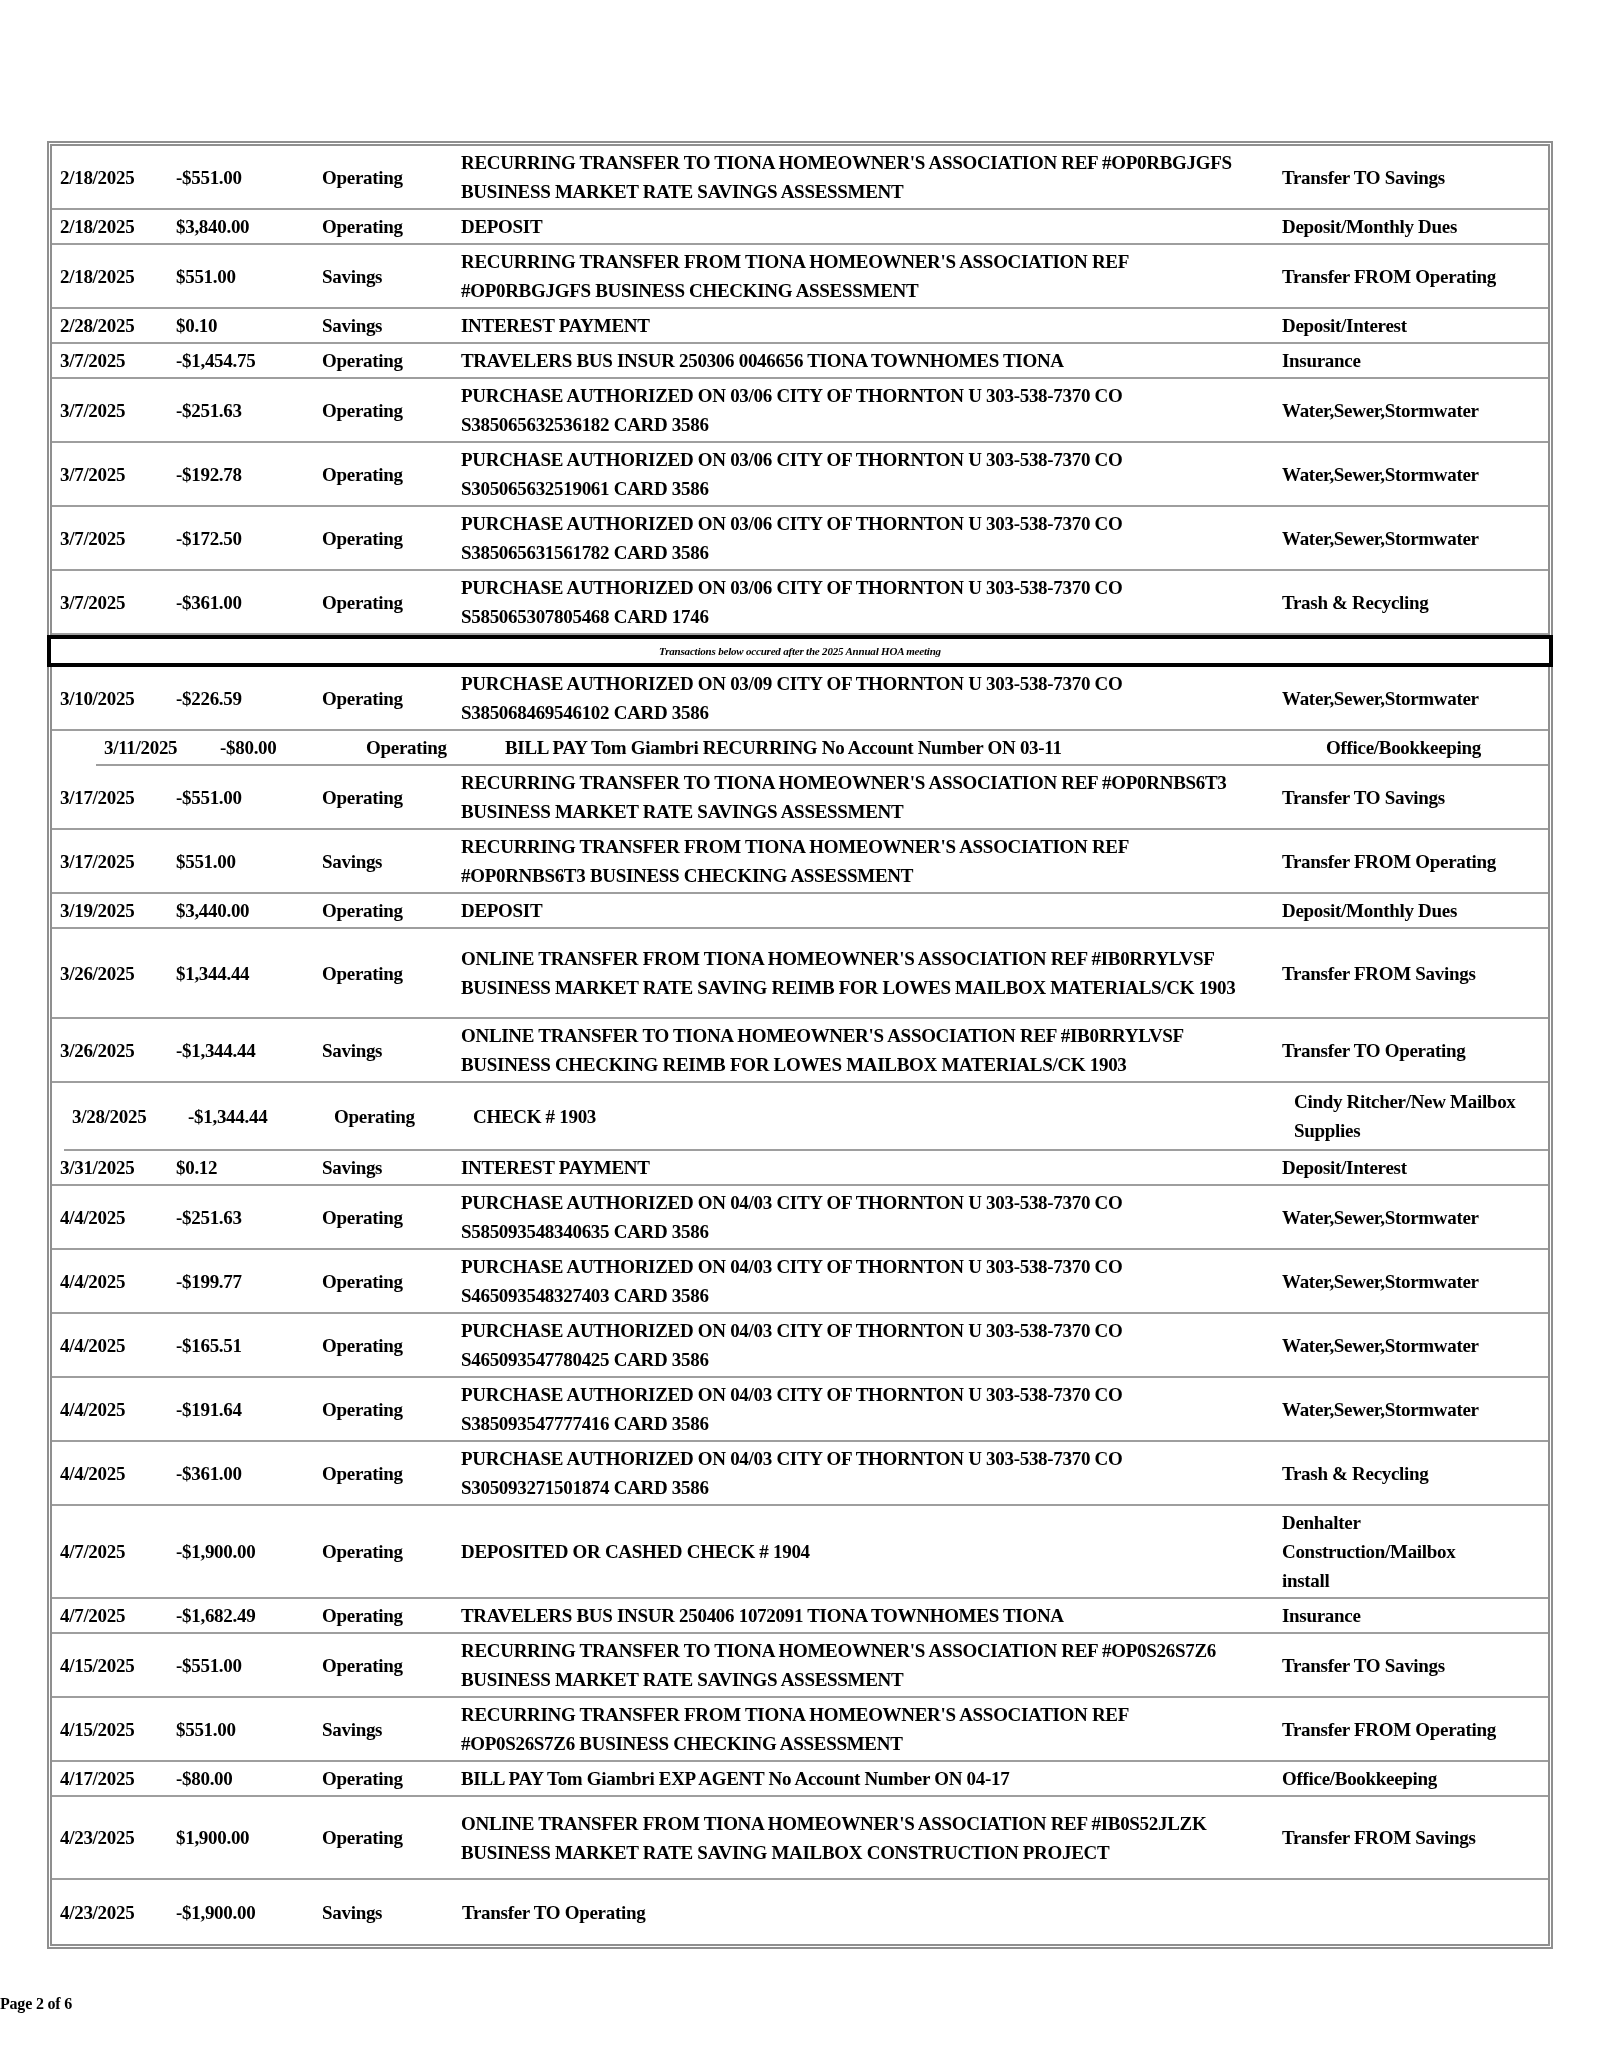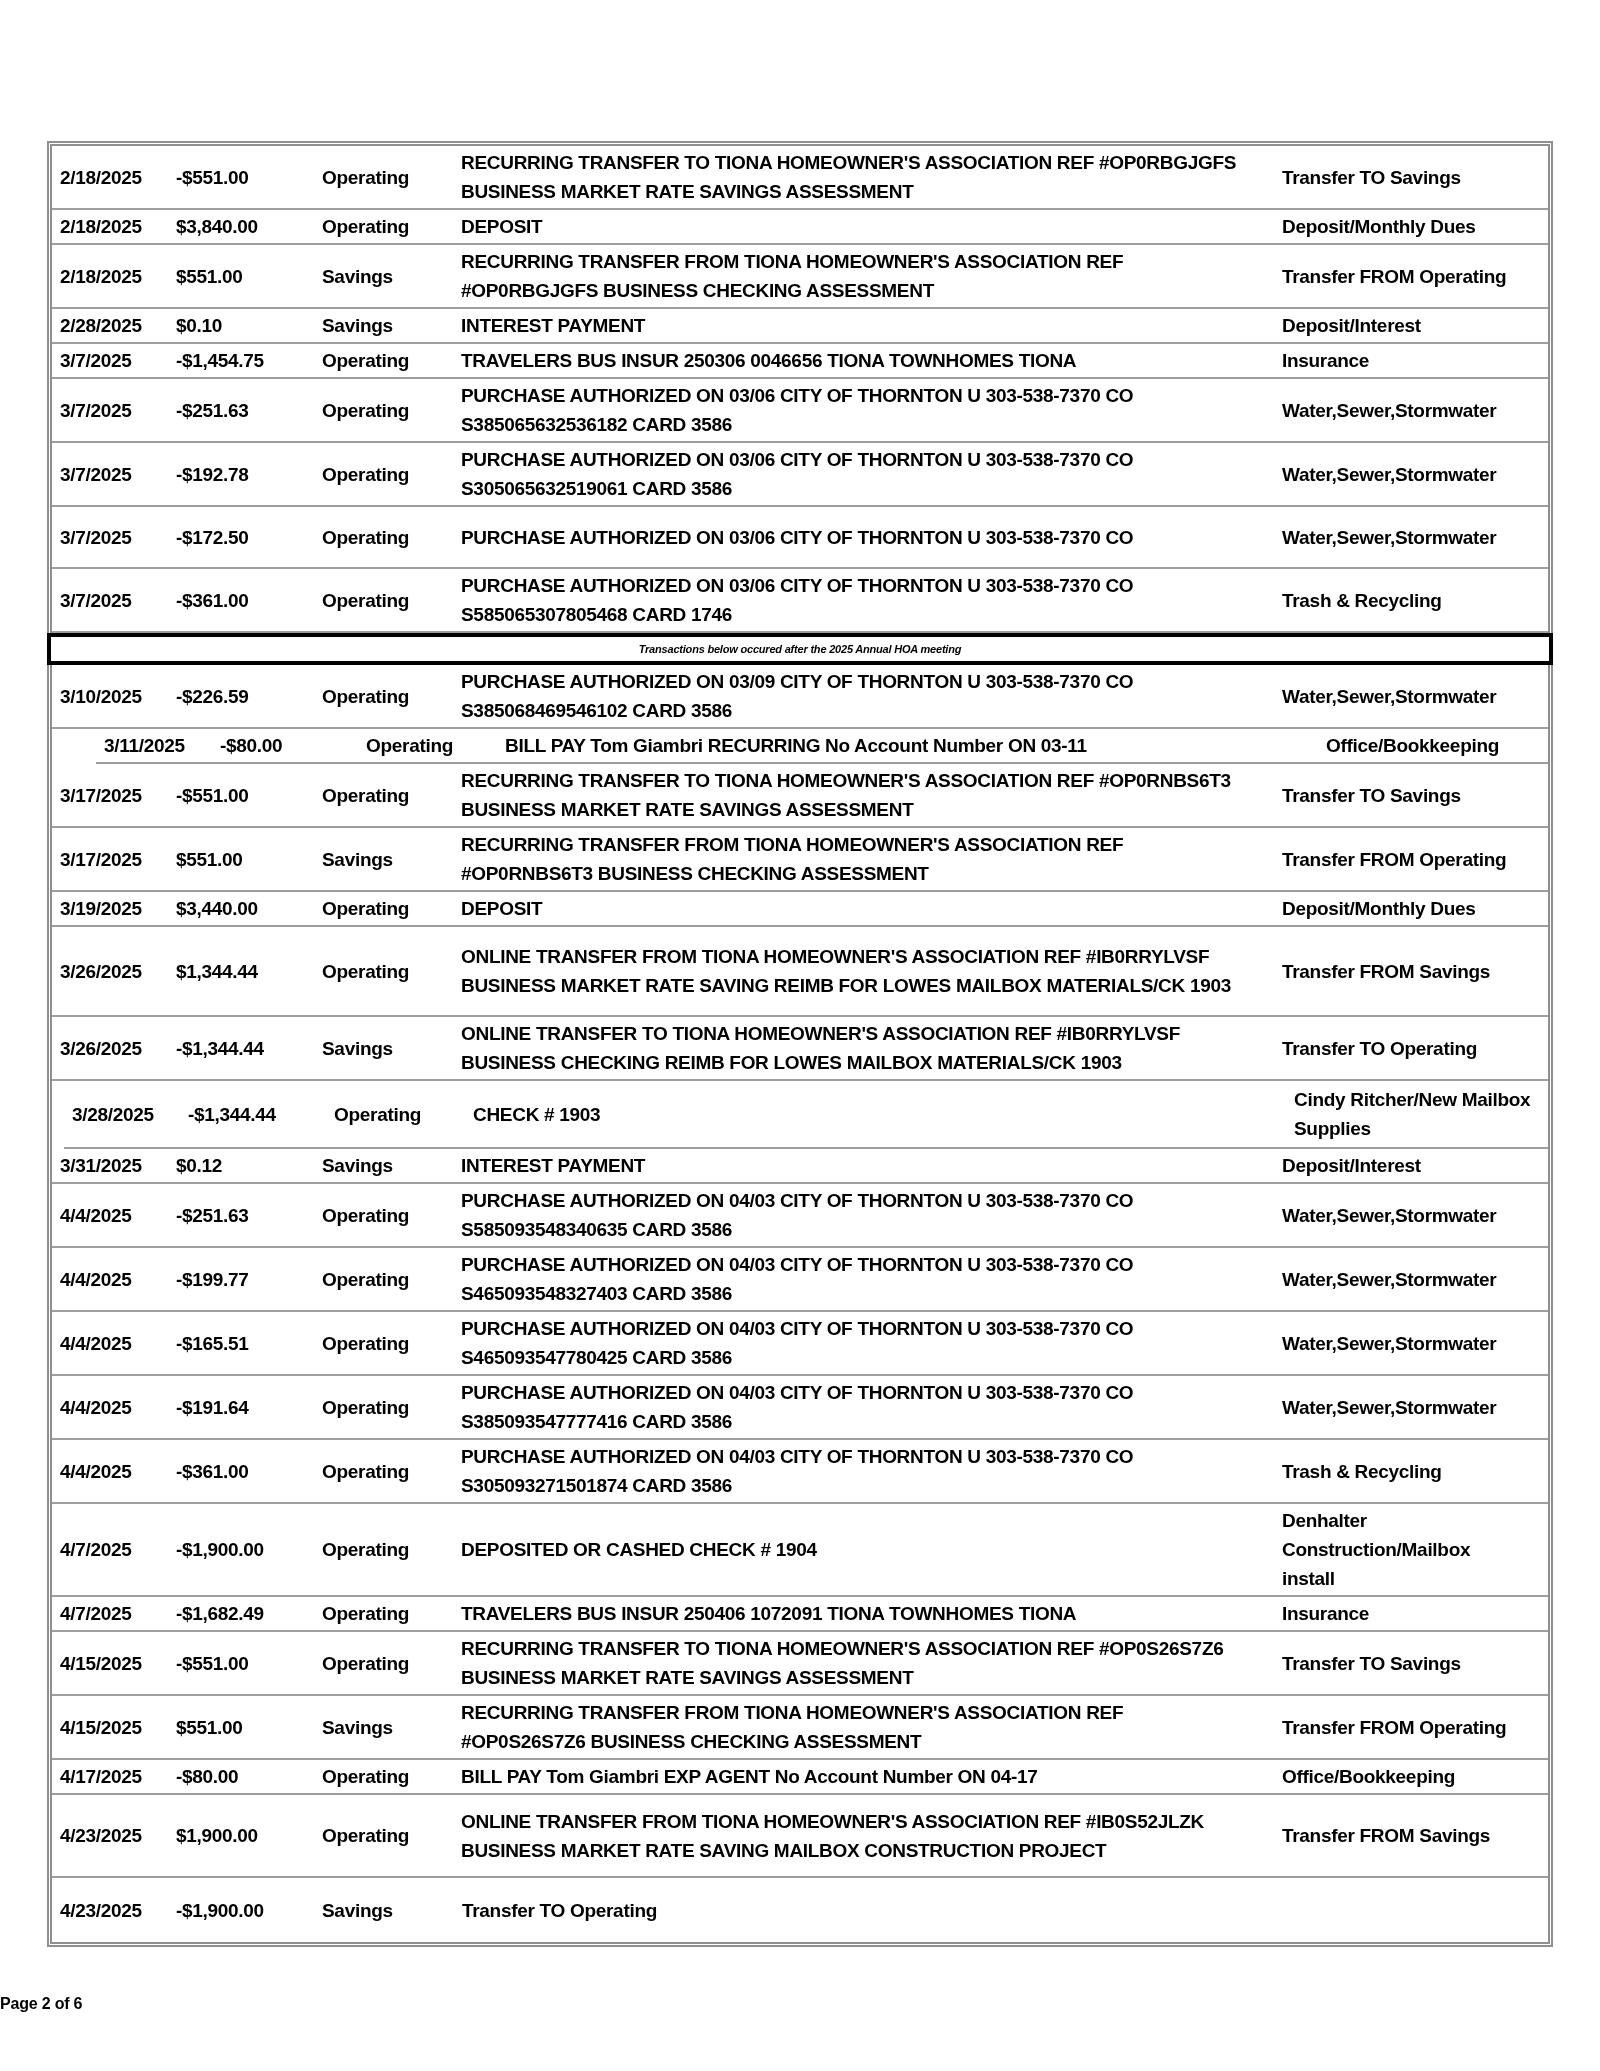--- a/index.html
+++ b/index.html
@@ -1,21 +1,21 @@
 <!DOCTYPE html>
 <html><head>
 <meta charset="utf-8">
 <style>
   html,body{margin:0;padding:0;background:#ffffff;}
   .page{
     position:relative;
     width:1600px;
     height:2071px;
     background:#ffffff;
-    font-family:Liberation Sans, sans-serif;
+    font-family:Liberation Serif, serif;
     color:#000;
     overflow:hidden;
   }
   .txn-table{
     position:absolute;
     left:47px;
     top:141px;
     width:1506px;
     border:5px double #8f8f8f;
     box-sizing:border-box;
@@ -202,20 +202,21 @@
           <div class="line">3/7/2025</div>
         </div>
         <div class="cell amount">
           <div class="line">-$172.50</div>
         </div>
         <div class="cell account">
           <div class="line">Operating</div>
         </div>
         <div class="cell desc">
           <div class="line">PURCHASE AUTHORIZED ON 03/06 CITY OF THORNTON U 303-538-7370 CO</div>
+          <div class="line">S385065631561782 CARD 3586</div>
         </div>
         <div class="cell cat">
           <div class="line">Water,Sewer,Stormwater</div>
         </div>
       </div>
       <div class="row" style="min-height: 62px;">
         <div class="cell date">
           <div class="line">3/7/2025</div>
         </div>
         <div class="cell amount">

